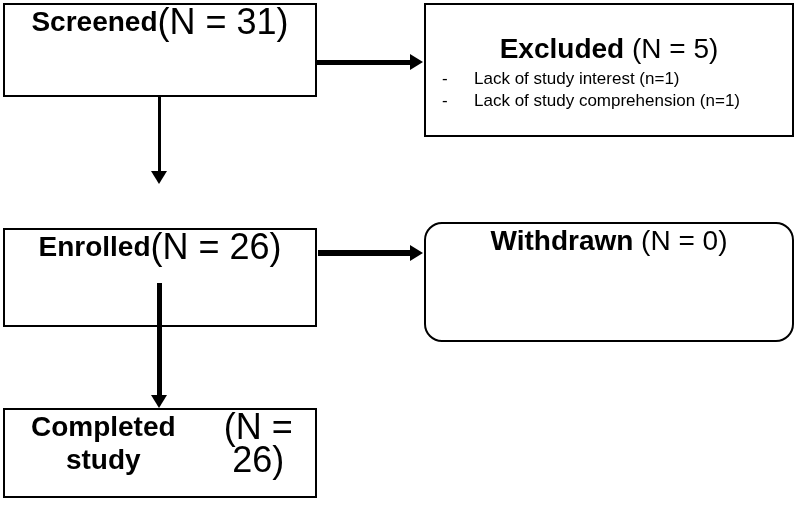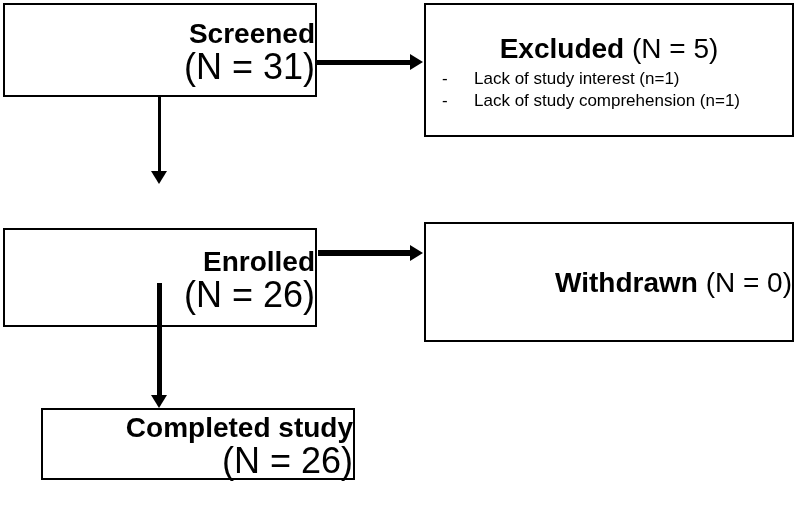--- a/index.html
+++ b/index.html
@@ -15,47 +15,47 @@
     background: #ffffff;
     overflow: hidden;
   }
   .box {
     position: absolute;
     background: #ffffff;
     border: 2px solid #000000;
   }
   .stack {
     display: flex;
-    flex-direction: column;
-    align-items: flex-end;
+    flex-direction: row;
+    align-items: flex-start;
     justify-content: center;
     text-align: center;
   }
   .box-title {
     font-size: 28px;
     font-weight: bold;
     line-height: 33px;
   }
   .box-sub {
     font-size: 36px;
     font-weight: normal;
     line-height: 33px;
   }
   .inline-count {
     font-weight: normal;
   }
   
   .screened  { left: 3px;  top: 3px;   width: 314px; height: 94px; }
   .enrolled  { left: 3px;  top: 184px; width: 314px; height: 99px; margin-top: 44px; }
-  .completed { left: 3px;  top: 408px; width: 314px; height: 72px; margin-left: 38px; }
+  .completed { left: 3px;  top: 408px; width: 314px; height: 90px; }
   
   .excluded  { left: 424px; top: 3px;   width: 370px; height: 134px;
                display: flex; flex-direction: column; justify-content: flex-start;
                padding-top: 28px; }
-  .withdrawn { left: 424px; top: 222px; width: 370px; height: 120px; }
+  .withdrawn { left: 424px; top: 222px; width: 370px; height: 120px; border-radius: 18px; }
   .excluded-heading {
     font-size: 28px;
     font-weight: bold;
     line-height: 32px;
     text-align: center;
     width: 100%;
   }
   .ex-list { margin-top: 3px; width: 100%; }
   .ex-item {
     display: flex;

